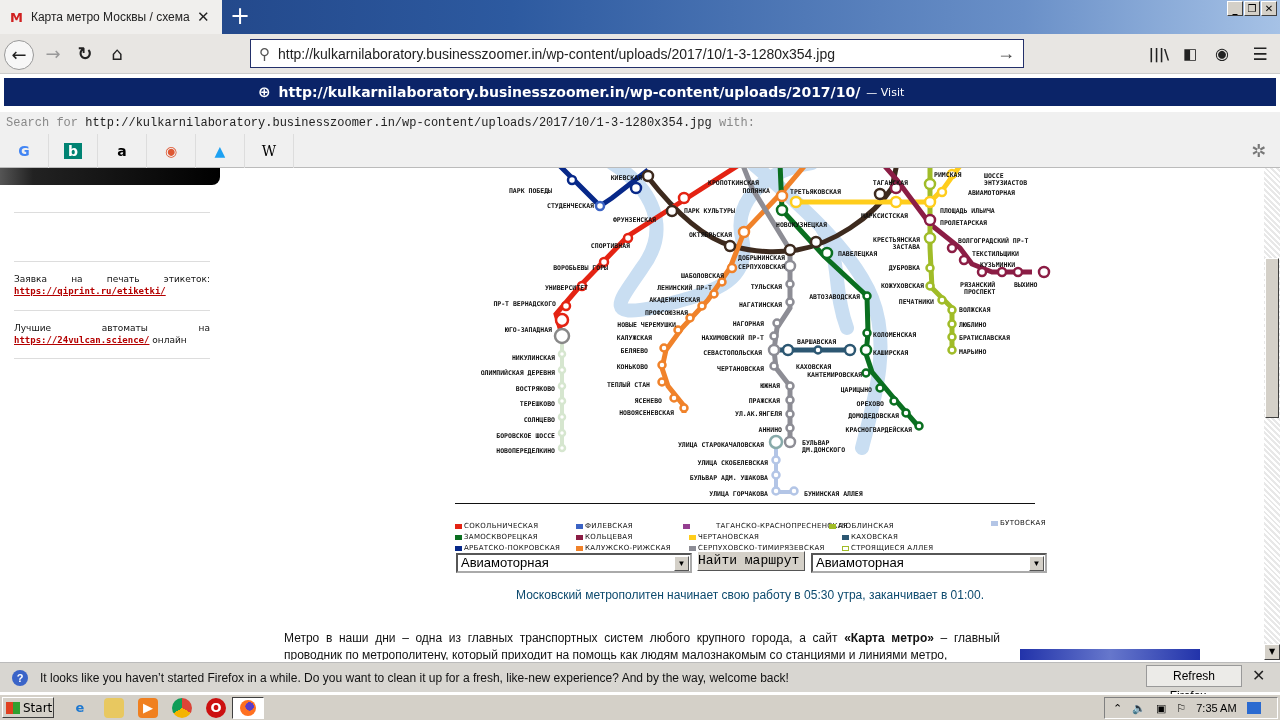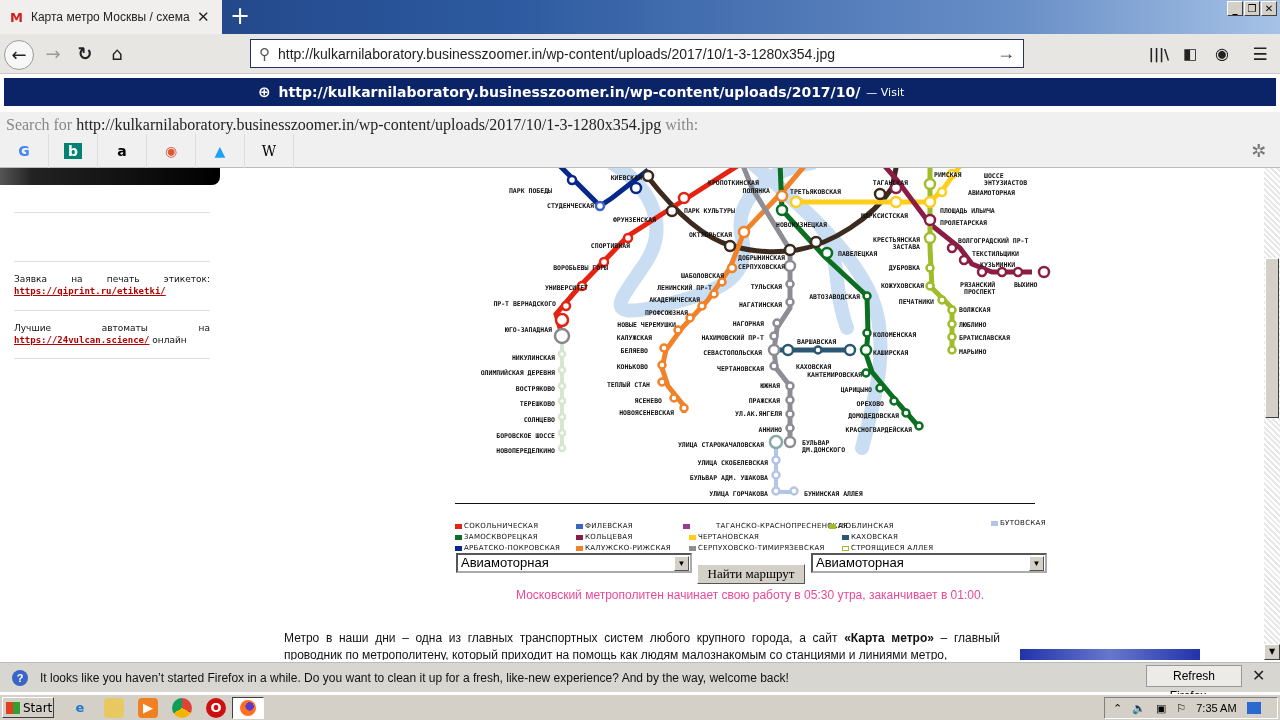--- a/index.html
+++ b/index.html
@@ -14,38 +14,38 @@
 .wbtn{top:1px;width:16px;height:15px;background:#d4d0c8;border:1px solid #fff;border-right-color:#404040;border-bottom-color:#404040;font-size:10px;font-weight:bold;text-align:center;line-height:13px;color:#000}
 #navbar{left:0;top:34px;width:1280px;height:40px;background:#e8e6e3;border-bottom:1px solid #ccc}
 .nbtn{top:6px;width:30px;height:30px;font-size:18px;text-align:center;line-height:28px;color:#222}
 #back{left:4px;border:1px solid #999;border-radius:50%;background:#f7f7f7}
 #urlbox{left:250px;top:5px;width:774px;height:29px;background:#fff;border:1px solid #23306a;display:flex;align-items:center;font-family:"Liberation Sans",sans-serif;font-size:14px;color:#222}
 #urlbox .s{margin:0 8px 0 8px;font-size:15px;color:#555}
 #urlbox .go{position:absolute;right:8px;font-size:18px;color:#444}
 #popup{left:4px;top:78px;width:1272px;height:28px;background:#0b2468;color:#fff;font-family:"DejaVu Sans",sans-serif;font-weight:bold;font-size:14px;display:flex;align-items:center}
 #popup .g{margin-left:254px;margin-right:8px;font-size:15px}
 #popup .v{font-weight:normal;font-size:11px;margin-left:6px}
-#searchfor{left:0;top:112px;width:1280px;height:22px;background:#f0f0f0;font-family:Liberation Serif, serif;font-size:16px;color:#888;padding:4px 6px}
+#searchfor{left:0;top:112px;width:1280px;height:22px;background:#f0f0f0;font-family:Liberation Mono, monospace;font-size:12px;color:#888;padding:4px 6px}
 #searchfor b{color:#222;font-weight:normal}
 #engines{left:0;top:134px;width:1280px;height:34px;background:#f0f0f0;border-bottom:1px solid #bbb;display:flex;align-items:center}
 .eng{width:49px;height:34px;display:flex;align-items:center;justify-content:center;border-right:1px solid #ddd;font-weight:bold;font-size:14px}
 #gear{right:14px;top:140px;font-size:18px;color:#777}
 #page{left:0;top:168px;width:1264px;height:492px;background:#fff;overflow:hidden}
 #blackbar{left:0;top:0;width:220px;height:17px;background:linear-gradient(90deg,#555 0%,#222 15%,#000 100%);border-radius:0 0 8px 0}
 .side{left:14px;width:196px;font-size:9px;color:#111;text-align:justify;line-height:12px}
 .sdiv{left:14px;width:196px;height:1px;background:#ddd}
 .side a{color:#b40000;font-weight:bold;text-decoration:underline;font-family:"DejaVu Sans Mono",monospace}
 #map{left:452px;top:0}
 #legend{left:455px;top:344px;width:580px}
 .lg{position:absolute;font-size:7px;color:#111;white-space:nowrap;display:flex;align-items:center;letter-spacing:0.3px}
 .lg i{display:inline-block;width:7px;height:5px;margin-right:2px}
 .sel{top:385px;height:20px;background:#fff;border:2px inset #aaa;font-family:"Liberation Sans",sans-serif;font-size:13px;padding-left:3px;line-height:16px}
 .sel .dd{position:absolute;right:1px;top:1px;width:15px;height:15px;background:#d4d0c8;border:1px solid #fff;border-right-color:#555;border-bottom-color:#555;font-size:8px;text-align:center;line-height:13px}
-#findbtn{left:697px;top:396px;width:108px;height:20px;background:#d4d0c8;border:1px solid #fff;border-right-color:#555;border-bottom-color:#555;font-family:Liberation Serif, serif;font-size:13px;text-align:center;line-height:18px}
-#hours{left:450px;top:420px;width:600px;text-align:center;font-family:"Liberation Sans",sans-serif;font-size:12px;color:#ec4899}
+#findbtn{left:697px;top:383px;width:108px;height:20px;background:#d4d0c8;border:1px solid #fff;border-right-color:#555;border-bottom-color:#555;font-family:Liberation Mono, monospace;font-size:13px;text-align:left;line-height:18px}
+#hours{left:450px;top:420px;width:600px;text-align:center;font-family:"Liberation Sans",sans-serif;font-size:12px;color:#0c4a6e}
 #intro{left:284px;top:462px;width:716px;font-family:"Liberation Sans",sans-serif;font-size:12px;color:#111;text-align:justify;line-height:17px}
 #thumb{left:1020px;top:481px;width:180px;height:11px;background:linear-gradient(90deg,#2233aa,#6677cc,#2233aa)}
 #watermark{left:1040px;top:440px;font-size:40px;color:rgba(200,200,200,0.55);font-weight:bold;letter-spacing:2px}
 #vscroll{left:1264px;top:168px;width:16px;height:492px;background:repeating-linear-gradient(45deg,#e8e8e8 0 2px,#fff 2px 4px)}
 #vthumb{left:1265px;top:258px;width:14px;height:160px;background:#d4d0c8;border:1px solid #fff;border-right-color:#404040;border-bottom-color:#404040}
 #vdown{left:1264px;top:644px;width:16px;height:16px;background:#d4d0c8;border:1px solid #fff;border-right-color:#404040;border-bottom-color:#404040;font-size:8px;text-align:center;line-height:14px}
 #notify{left:0;top:662px;width:1280px;height:30px;background:#d8d6d1;border-top:1px solid #bbb;font-family:"Liberation Sans",sans-serif;font-size:12px;color:#111;display:flex;align-items:center}
 #notify .q{width:16px;height:16px;border-radius:50%;background:#3a64c8;color:#fff;font-size:11px;text-align:center;line-height:16px;margin:0 12px 0 12px;font-weight:bold}
 #refresh{left:1146px;top:665px;width:96px;height:22px;background:#ecebe8;border:1px solid #999;font-family:"Liberation Sans",sans-serif;font-size:12px;text-align:center;line-height:20px}
 #nclose{left:1252px;top:666px;font-size:16px;color:#222}

